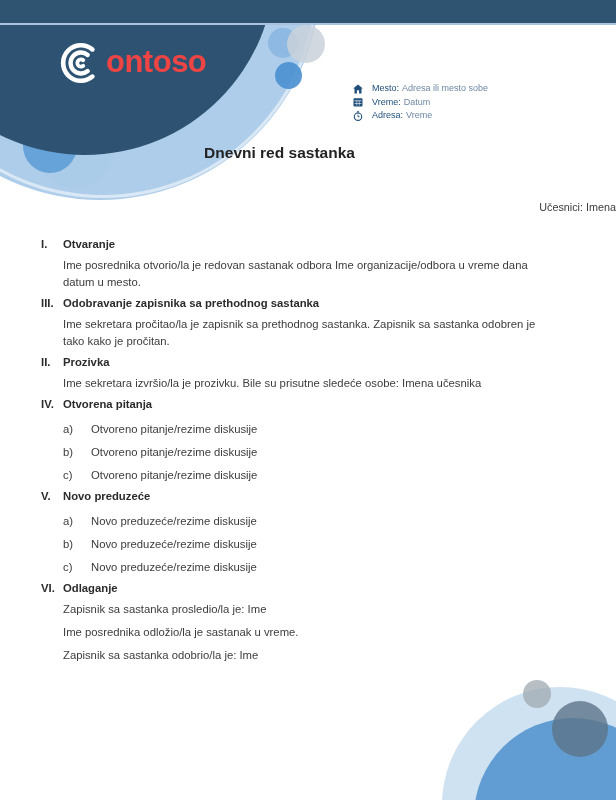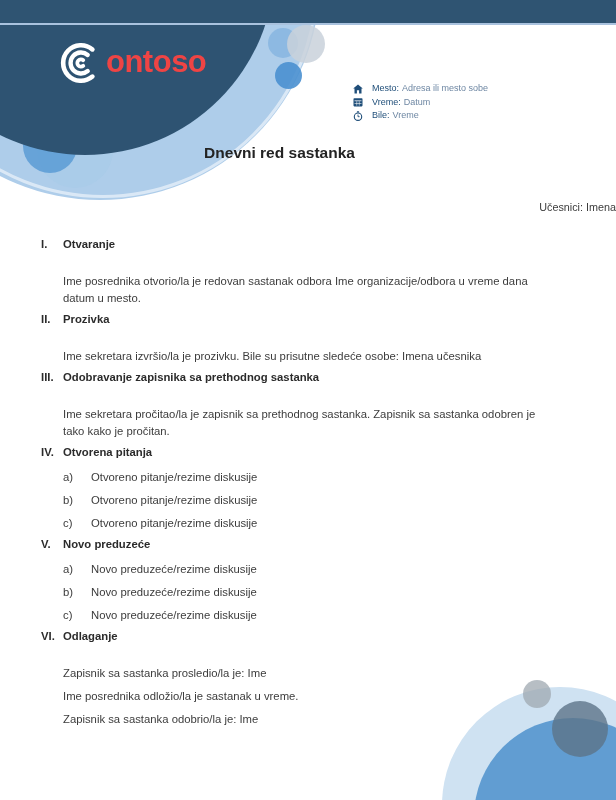--- a/index.html
+++ b/index.html
@@ -44,21 +44,21 @@
   .doc-sub { position:absolute; left:0; top:201px; width:616px; text-align:right;
     font-size:10.8px; color:#3c3c3c; z-index:4; }
   
   .content { position:absolute; left:41px; top:236px; width:510px; z-index:4;
     font-size:11.3px; line-height:17px; color:#3c3c3c; }
   .sec { margin-top:4px; }
   .sec:first-child { margin-top:0; }
   .hrow { display:flex; font-weight:bold; color:#2b2b2b; }
   .num { width:22px; flex:0 0 22px; }
   .para { margin:6px 0 0 22px; width:484px; }
-  .hrow + .para { margin-top:20px; }
+  .hrow + .para { margin-top:4px; }
   .sub { display:flex; margin:6px 0 0 22px; }
   .hrow + .sub { margin-top:8px; }
   .letter { width:28px; flex:0 0 28px; }
 </style>
 </head>
 <body>
 
 <div class="page">
 
   <div class="circ ring-light"></div>
@@ -111,52 +111,52 @@
       <span class="info-value">Datum</span>
     </div>
     <div class="info-row">
       <span class="info-icon">
         <svg width="10" height="10" viewBox="0 0 10 10">
           <rect x="3.9" y="0.2" width="2.2" height="1.4" rx="0.4" fill="#1f4e79"></rect>
           <circle cx="5" cy="5.7" r="3.7" stroke="#1f4e79" stroke-width="1.1" fill="none"></circle>
           <path d="M5 5.7 L5 3.6 M5 5.7 L6.6 5.7" stroke="#1f4e79" stroke-width="0.9"></path>
         </svg>
       </span>
-      <span class="info-label">Bile:</span>
+      <span class="info-label">Adresa:</span>
       <span class="info-value">Vreme</span>
     </div>
   </div>
 
   <div class="doc-title">Dnevni red sastanka</div>
   <div class="doc-sub">Učesnici: Imena</div>
 
   <div class="content">
 
     <div class="sec">
       <div class="hrow">
         <span class="num">I.</span>
         <span>Otvaranje</span>
       </div>
       <div class="para">Ime posrednika otvorio/la je redovan sastanak odbora Ime organizacije/odbora u vreme dana datum u mesto.</div>
     </div>
 
     <div class="sec">
       <div class="hrow">
+        <span class="num">III.</span>
+        <span>Odobravanje zapisnika sa prethodnog sastanka</span>
+      </div>
+      <div class="para">Ime sekretara pročitao/la je zapisnik sa prethodnog sastanka. Zapisnik sa sastanka odobren je tako kako je pročitan.</div>
+    </div>
+
+    <div class="sec">
+      <div class="hrow">
         <span class="num">II.</span>
         <span>Prozivka</span>
       </div>
       <div class="para">Ime sekretara izvršio/la je prozivku. Bile su prisutne sledeće osobe: Imena učesnika</div>
-    </div>
-
-    <div class="sec">
-      <div class="hrow">
-        <span class="num">III.</span>
-        <span>Odobravanje zapisnika sa prethodnog sastanka</span>
-      </div>
-      <div class="para">Ime sekretara pročitao/la je zapisnik sa prethodnog sastanka. Zapisnik sa sastanka odobren je tako kako je pročitan.</div>
     </div>
 
     <div class="sec">
       <div class="hrow">
         <span class="num">IV.</span>
         <span>Otvorena pitanja</span>
       </div>
       <div class="sub">
         <span class="letter">a)</span>
         <span>Otvoreno pitanje/rezime diskusije</span>

